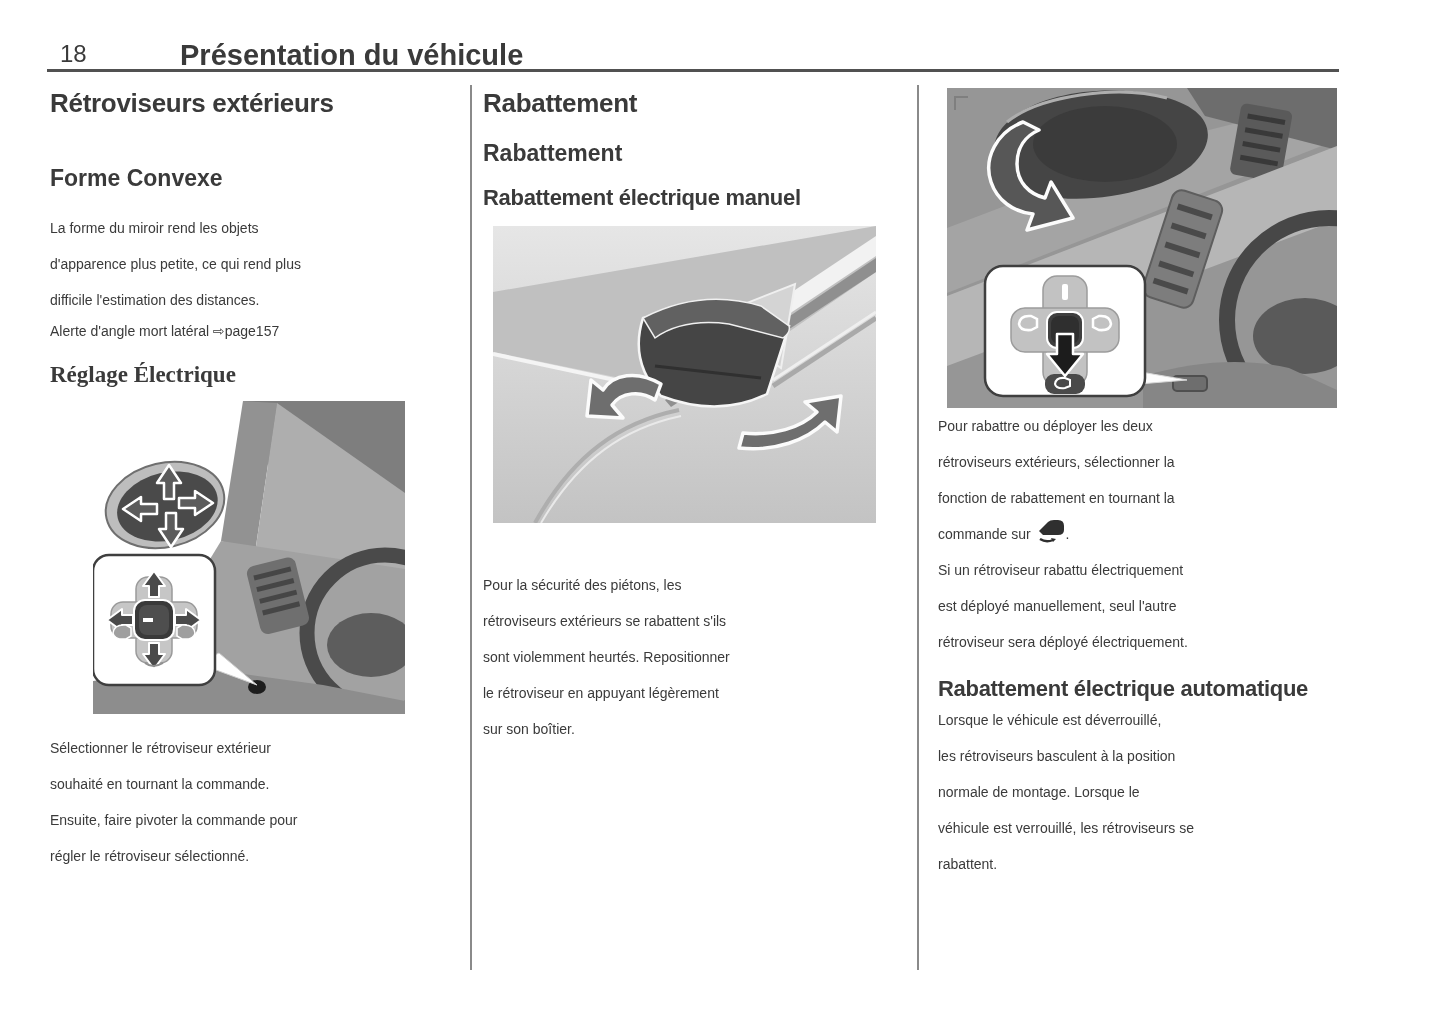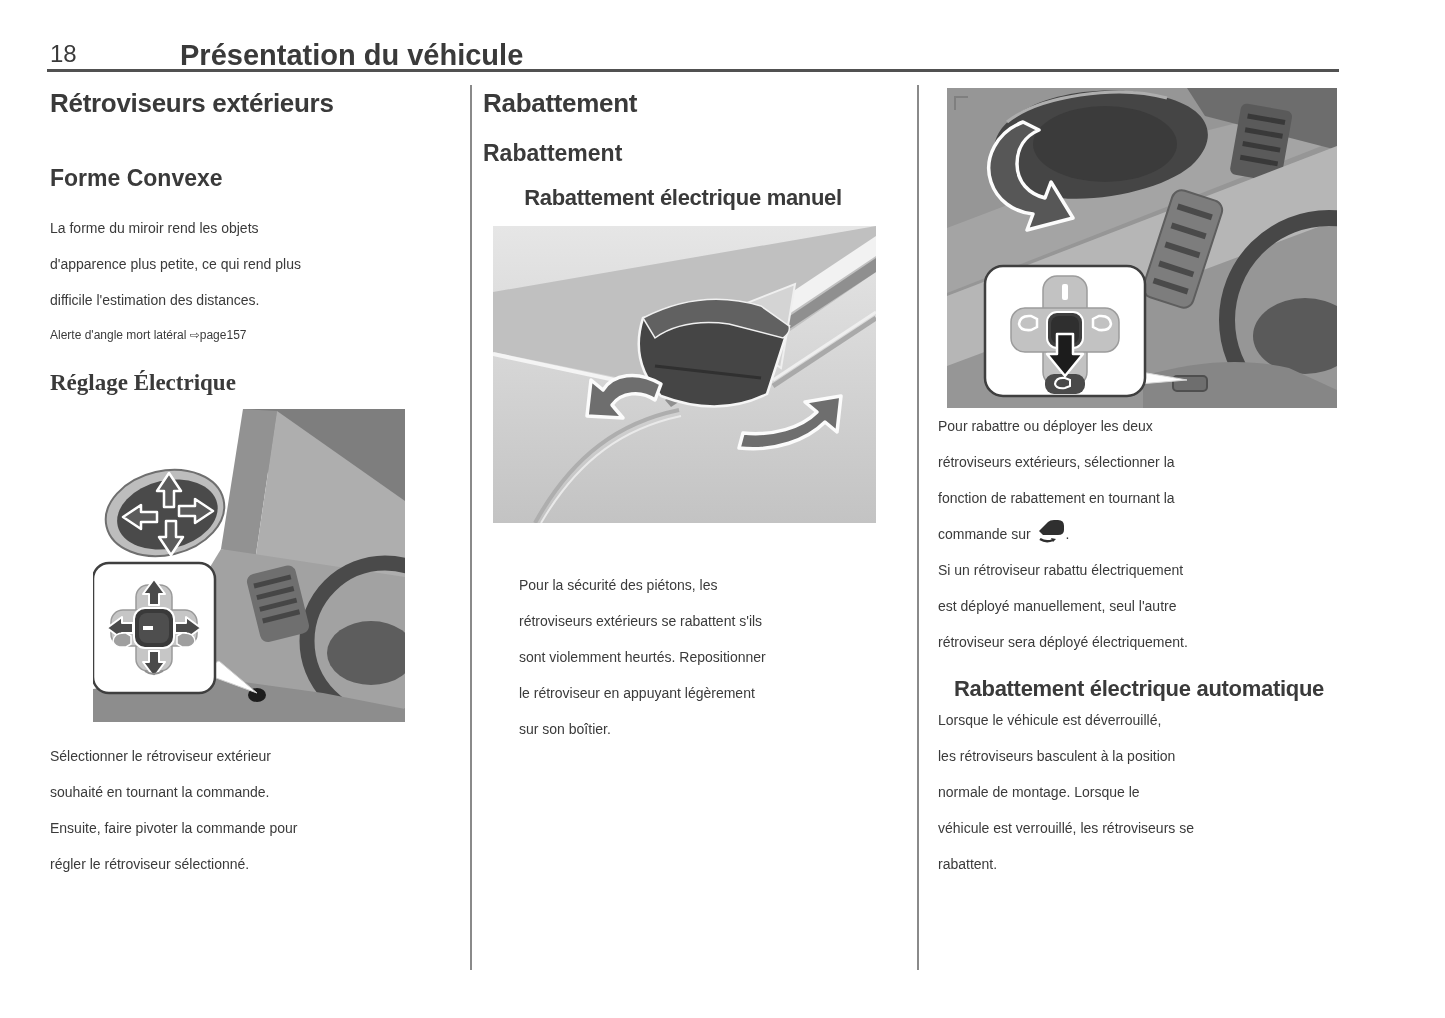--- a/index.html
+++ b/index.html
@@ -3,48 +3,48 @@
 <meta charset="utf-8">
 <style>
   * { margin:0; padding:0; box-sizing:border-box; }
   html,body { width:1445px; height:1018px; background:#ffffff; }
   body {
     font-family:"Liberation Sans", sans-serif;
     color:#3a3a3a;
     position:relative;
     overflow:hidden;
   }
-  .hdr-num  { position:absolute; left:50px;  top:40px; font-size:24px; }
+  .hdr-num  { position:absolute; left:60px;  top:40px; font-size:24px; }
   .hdr-title{ position:absolute; left:180px; top:39px; font-size:29px; font-weight:bold; }
   .hdr-rule { position:absolute; left:47px;  top:69px; width:1292px; height:3px; background:#515151; }
   .divider  { position:absolute; top:85px; width:2px; height:885px; background:#8a8a8a; }
   #divider-1 { left:470px; }
   #divider-2 { left:917px; }
   .col { position:absolute; top:85px; }
   #col-left   { left:50px;  width:400px; }
   #col-middle { left:483px; width:400px; }
   #col-right  { left:938px; width:402px; }
   h1 { font-size:26px; font-weight:bold; line-height:36px; letter-spacing:-0.3px; }
   .sub  { font-size:23px; font-weight:bold; line-height:27px; }
-  .sub2 { font-size:22px; font-weight:bold; line-height:26px; white-space:nowrap; letter-spacing:-0.3px;text-align:center; }
+  .sub2 { font-size:22px; font-weight:bold; line-height:26px; white-space:nowrap; letter-spacing:-0.3px; }
   p { font-size:14px; line-height:36px; white-space:pre-line; }
-  .linkline { font-size:12px; line-height:34px; }
+  .linkline { font-size:14px; line-height:26px; }
   .xref { cursor:pointer; }
   .xref .arrow { font-family:"DejaVu Sans", sans-serif; }
   figure { line-height:0; }
   #fig-adjust { margin:13px 0 0 43px; }
   #fig-fold-manual { margin:15px 0 0 10px; }
   #fig-fold-electric { margin:3px 0 0 9px; }
   #col-left .p1 { margin-top:18px; }
   #col-left .h-convex { margin-top:44px; }
   #col-left .h-electric { margin-top:17px;font-family:Liberation Serif, serif; }
   #col-left .p2 { margin-top:16px; }
   #col-middle .sub-a { margin-top:19px; }
   #col-middle .sub-b { margin-top:18px; }
-  #col-middle .p1 { margin-top:44px;margin-left:36px; }
+  #col-middle .p1 { margin-top:44px; }
   #col-right .p1 { }
   #col-right .h-auto { margin-top:16px; }
   .fold-icon-inline { vertical-align:-5px; margin-left:5px; }
 </style>
 </head>
 <body>
 
 <div class="hdr-num">18</div>
 <div class="hdr-title">Présentation du véhicule</div>
 <div class="hdr-rule"></div>

